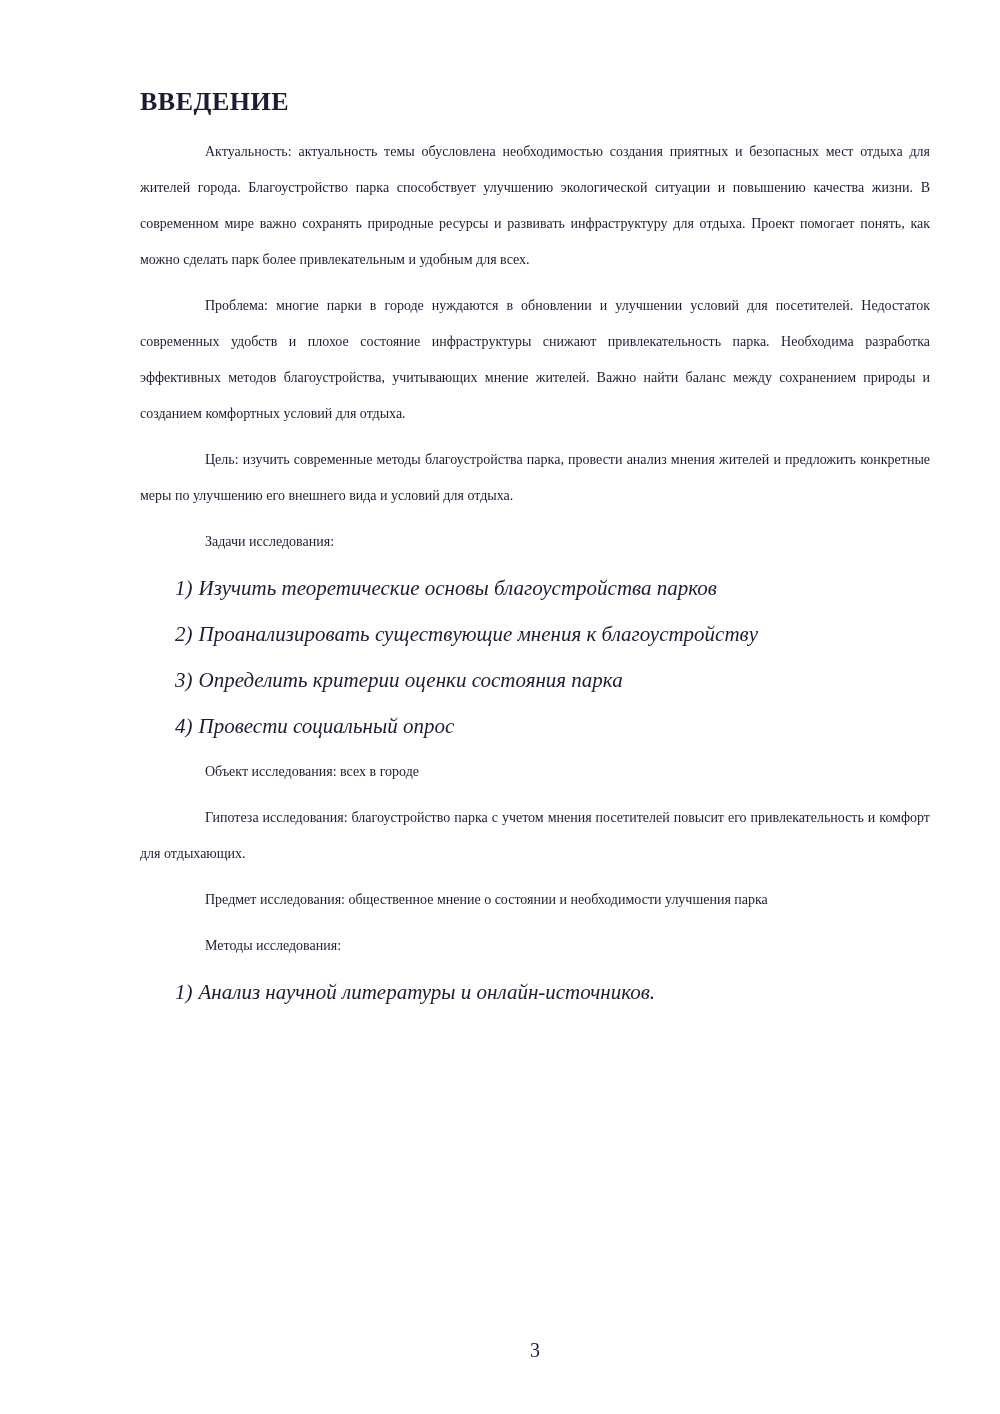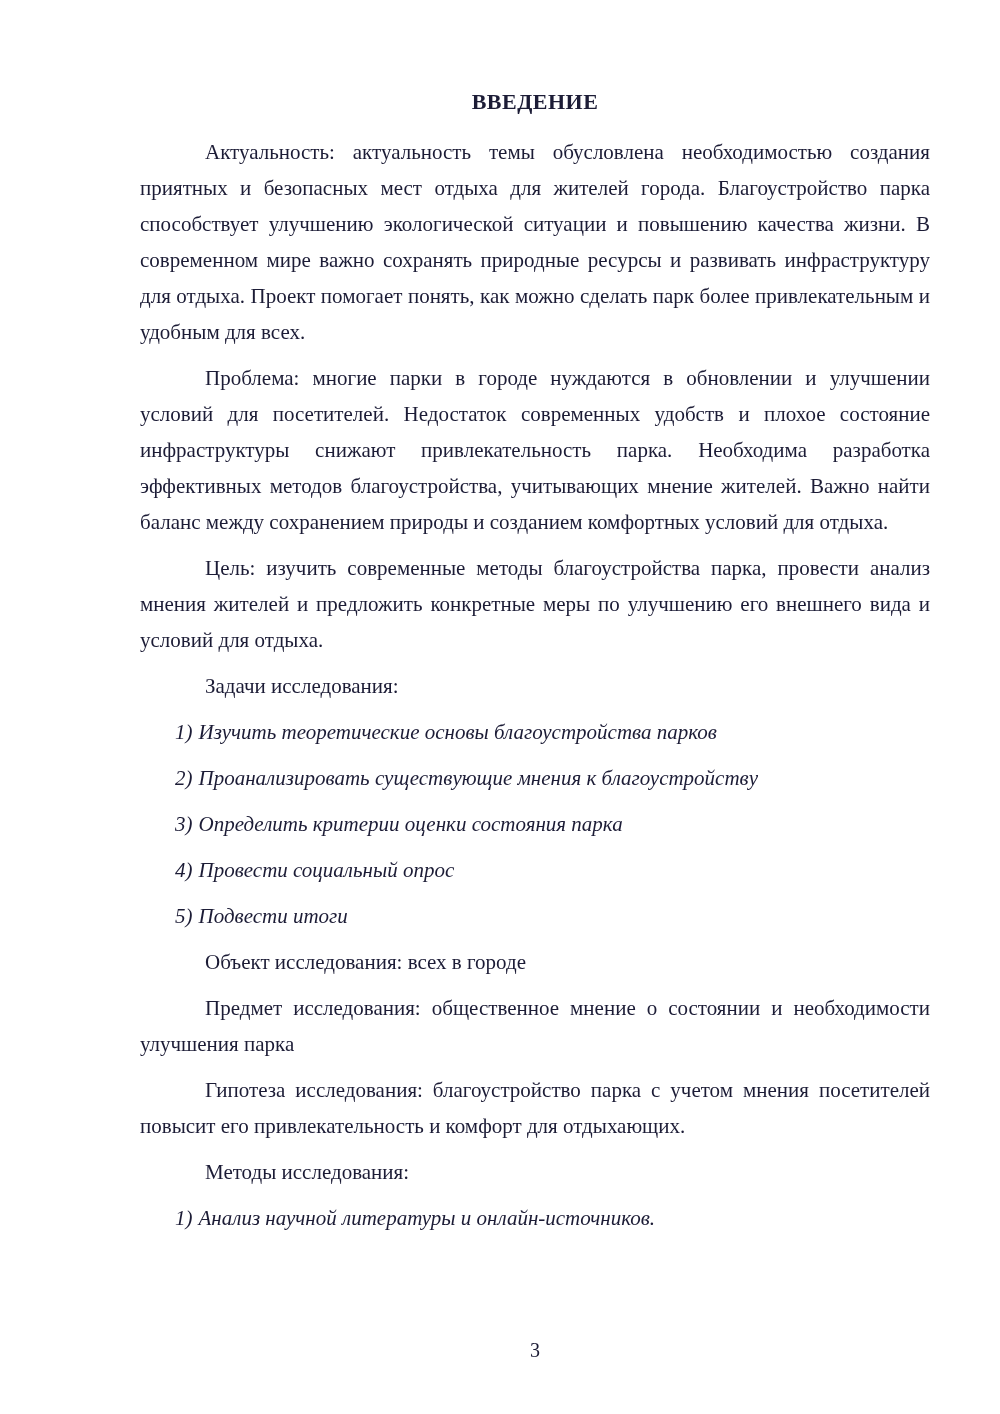--- a/index.html
+++ b/index.html
@@ -16,29 +16,28 @@
     overflow: hidden;
   }
   .page {
     box-sizing: border-box;
     width: 1000px;
     height: 1414px;
     padding: 84px 70px 40px 140px;
     position: relative;
   }
   .title {
-    font-size: 22px;
+    font-size: 26px;
     line-height: 36px;
     font-weight: bold;
-    text-align: center;
     letter-spacing: 0.5px;
     margin: 0 0 14px 0;
   }
   p.para {
-    font-size: 21px;
+    font-size: 14px;
     line-height: 36px;
     text-align: justify;
     text-indent: 65px;
     margin: 0 0 10px 0;
   }
   .list-item {
     font-size: 21px;
     line-height: 36px;
     text-align: justify;
     padding-left: 35px;
@@ -79,30 +78,27 @@
     </div>
     <div class="list-item">
       <span class="num">2)</span><span>Проанализировать существующие мнения к благоустройству</span>
     </div>
     <div class="list-item">
       <span class="num">3)</span><span>Определить критерии оценки состояния парка</span>
     </div>
     <div class="list-item">
       <span class="num">4)</span><span>Провести социальный опрос</span>
     </div>
-    <div class="list-item">
-      <span class="num">5)</span><span>Подвести итоги</span>
-    </div>
   </div>
 
   <p class="para">Объект исследования: всех в городе</p>
 
+  <p class="para">Гипотеза исследования: благоустройство парка с учетом мнения посетителей повысит его привлекательность и комфорт для отдыхающих.</p>
+
   <p class="para">Предмет исследования: общественное мнение о состоянии и необходимости улучшения парка</p>
-
-  <p class="para">Гипотеза исследования: благоустройство парка с учетом мнения посетителей повысит его привлекательность и комфорт для отдыхающих.</p>
 
   <p class="para">Методы исследования:</p>
 
   <div>
     <div class="list-item">
       <span class="num">1)</span><span>Анализ научной литературы и онлайн-источников.</span>
     </div>
   </div>
 
   <div class="page-number">3</div>

